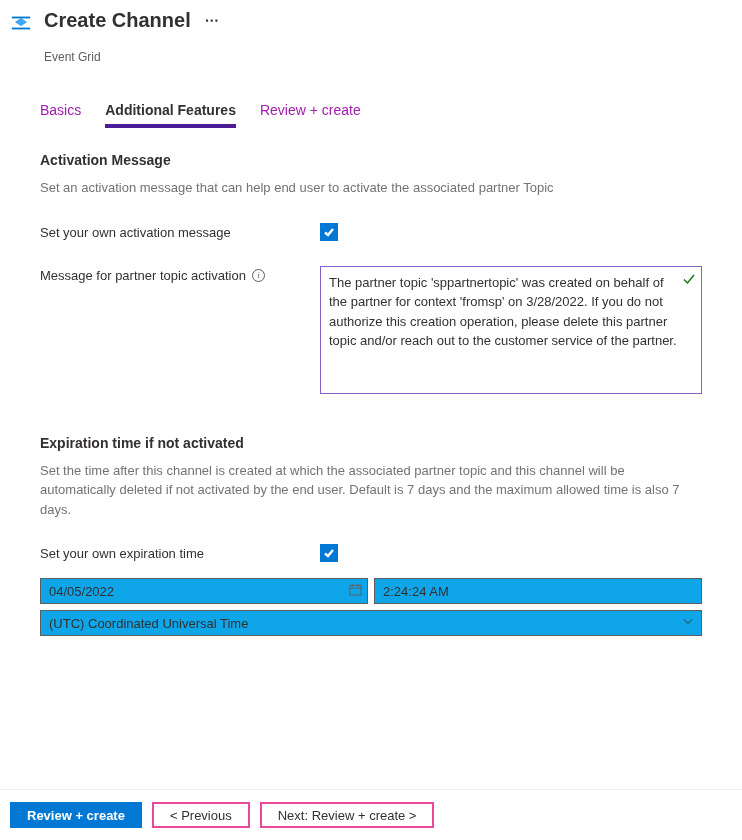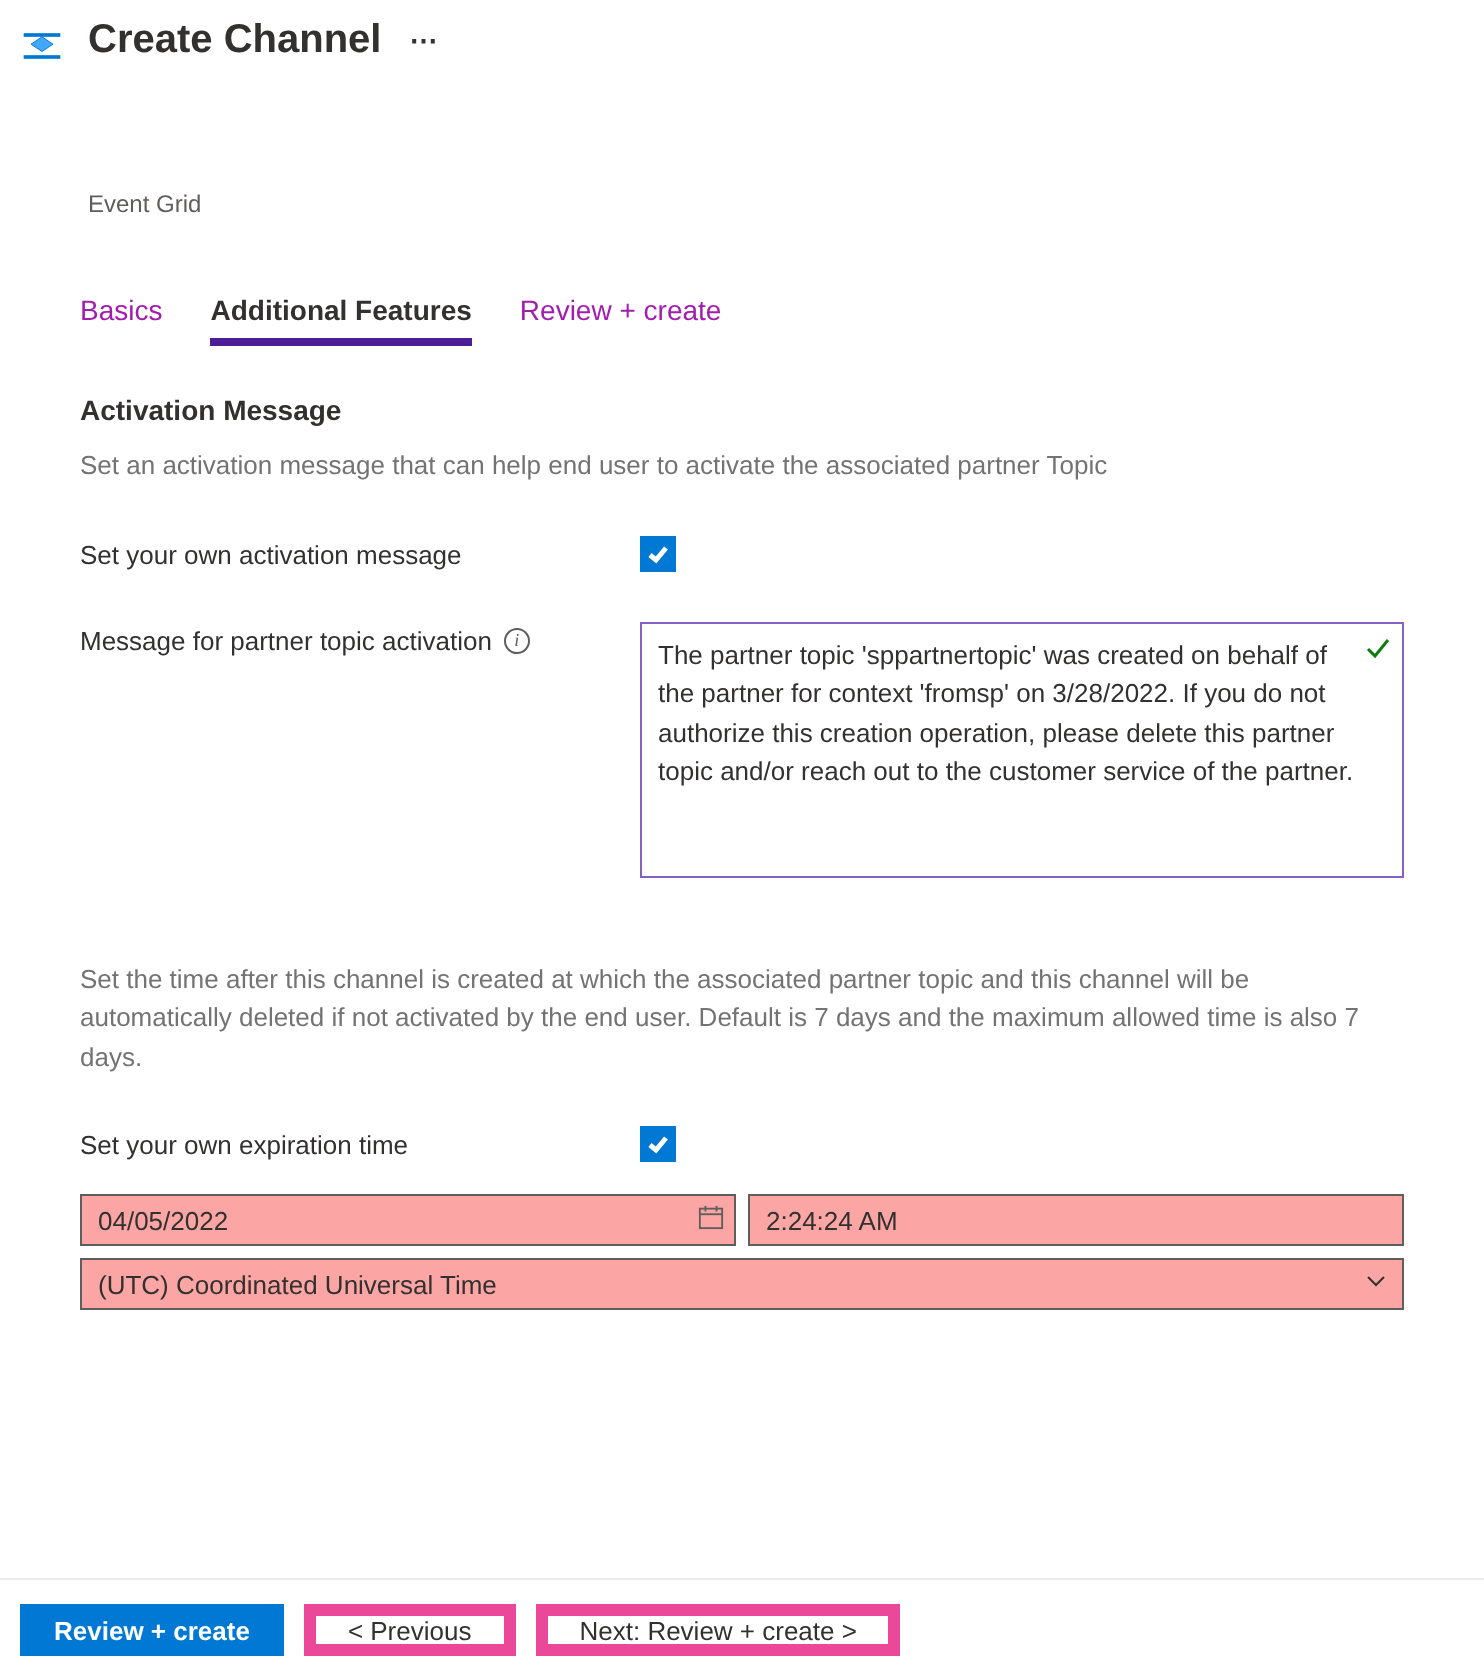--- a/index.html
+++ b/index.html
@@ -17,21 +17,21 @@
     align-items: flex-start;
     padding: 8px 10px 14px 10px;
     gap: 12px;
   }
   .header-icon {
     width: 22px;
     height: 22px;
     margin-top: 4px;
     flex-shrink: 0;
   }
-  .header-texts { display: flex; flex-direction: column; gap: 45px; }
+  .header-texts { display: flex; flex-direction: column; }
   .page-title {
     font-size: 20px;
     font-weight: 600;
     line-height: 24px;
     display: flex;
     align-items: center;
     gap: 14px;
   }
   .more-dots { font-size: 14px; color: #333; cursor: pointer; line-height: 1; }
   .page-subtitle { font-size: 12px; color: #605e5c; margin-top: 18px; }
@@ -127,21 +127,21 @@
     display: flex;
     gap: 6px;
     margin-bottom: 6px;
   }
   .input-date, .input-time, .select-tz {
     border: 1px solid #605e5c;
     height: 26px;
     font-size: 13px;
     padding: 0 8px;
     font-family: inherit;
-    background: #fca5a5;
+    background: #0ea5e9;
     color: #323130;
   }
   .input-date { flex: 1; position: relative; }
   .date-wrap { flex: 1; position: relative; display: flex; }
   .date-wrap input { width: 100%; padding-right: 26px; }
   .calendar-icon {
     position: absolute;
     right: 6px;
     top: 50%;
     transform: translateY(-50%);
@@ -181,21 +181,21 @@
     justify-content: center;
   }
   .btn-primary {
     background: #0078d4;
     border: 1px solid #0078d4;
     color: #fff;
     font-weight: 600;
   }
   .btn-secondary {
     background: #fff;
-    border: 6px solid #ec4899;
+    border: 2px solid #ec4899;
     color: #323130;
   }
 </style>
 </head>
 <body>
 
 <div class="header">
   <div class="header-icon">
     <svg viewBox="0 0 24 24" width="22" height="22">
       <rect x="2" y="5" width="20" height="2" fill="#0078d4"></rect>
@@ -240,20 +240,21 @@
       <textarea class="textarea-activation" style="">The partner topic 'sppartnertopic' was created on behalf of the partner for context 'fromsp' on 3/28/2022. If you do not authorize this creation operation, please delete this partner topic and/or reach out to the customer service of the partner.</textarea>
       <span class="textarea-check">
         <svg width="14" height="14" viewBox="0 0 14 14">
             <polyline points="2,7.5 5.5,11 12,3" stroke="#107c10" stroke-width="1.5" fill="none"></polyline>
           </svg>
       </span>
     </div>
   </div>
 
   <div class="section-gap"></div>
+  <div class="section-heading">Expiration time if not activated</div>
   <div class="section-desc">Set the time after this channel is created at which the associated partner topic and this channel will be automatically deleted if not activated by the end user. Default is 7 days and the maximum allowed time is also 7 days.</div>
 
   <div class="form-row">
     <div class="form-label">Set your own expiration time</div>
     <div class="checkbox-azure">
       <svg width="12" height="12" viewBox="0 0 12 12">
           <polyline points="2,6.5 5,9 10,3"></polyline>
         </svg>
     </div>
   </div>

